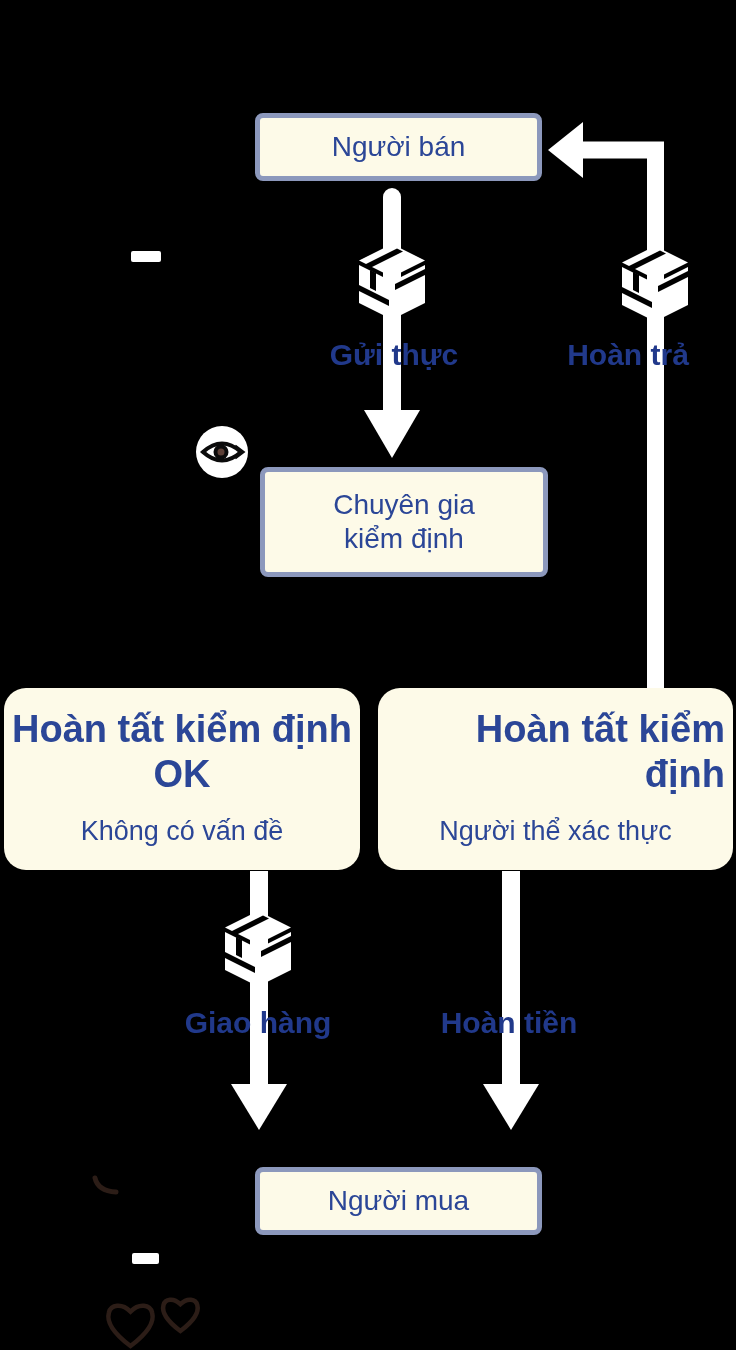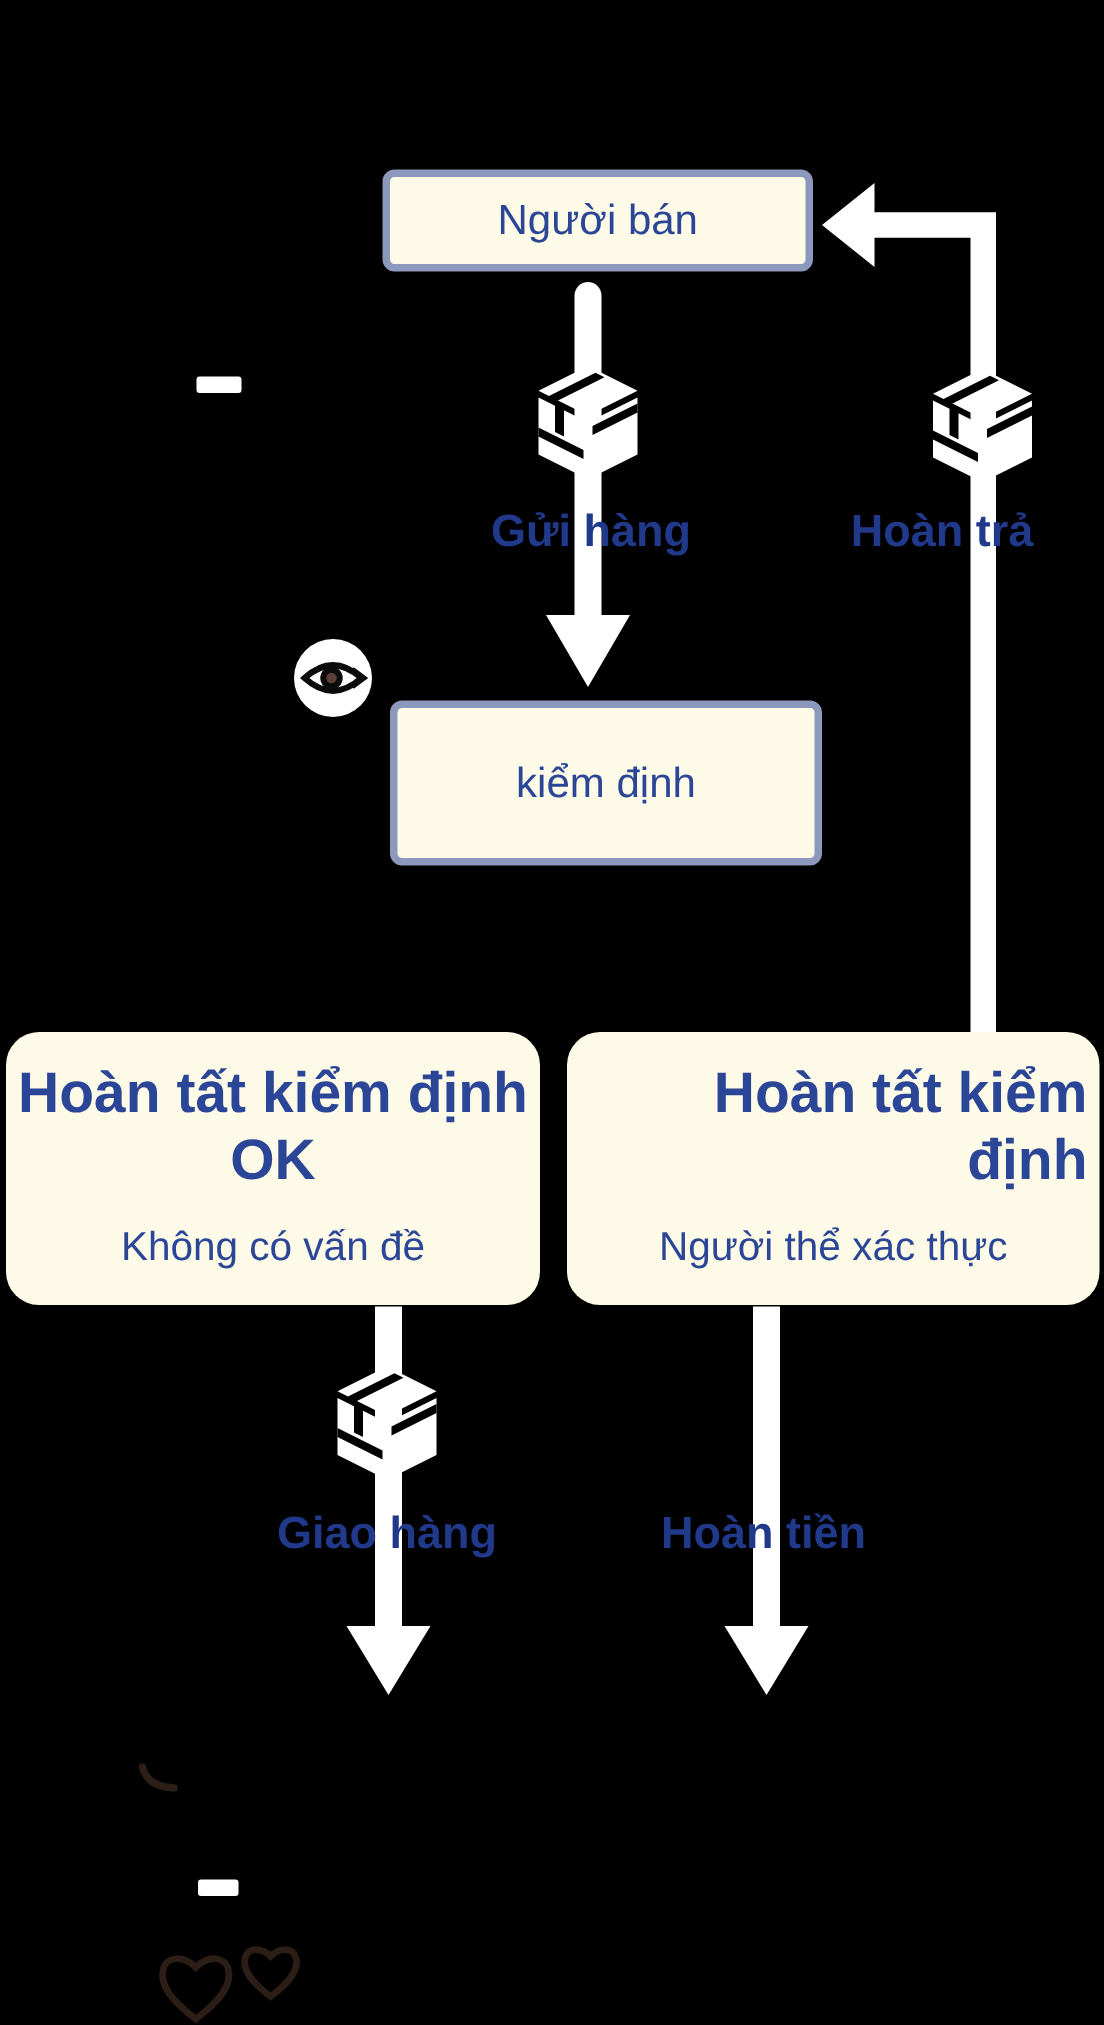--- a/index.html
+++ b/index.html
@@ -89,33 +89,37 @@
       <path d="M130.5 1346 C114.7 1334.2 105.9 1323.4 108.9 1312.6 C110.9 1304.7 121.7 1302.8 130.5 1311.6 C139.3 1302.8 150.1 1304.7 152.1 1312.6 C155.1 1323.4 146.3 1334.2 130.5 1346 Z" fill="none" stroke="#2C1D17" stroke-width="4.5"></path>
       <path d="M180.4 1331 C168.1 1321.8 161.2 1313.4 163.5 1305 C165.1 1298.9 173.5 1297.4 180.4 1304.2 C187.3 1297.4 195.7 1298.9 197.3 1305 C199.6 1313.4 192.7 1321.8 180.4 1331 Z" fill="none" stroke="#2C1D17" stroke-width="4.5"></path>
     </g>
   </svg>
 
   <div class="node node-bordered node-seller">
     <span>Người bán</span>
   </div>
 
   <div class="node node-bordered node-inspector">
+    <span>Chuyên gia</span>
     <span>kiểm định</span>
   </div>
 
   <div class="node node-result node-result-ok">
     <div class="result-title">Hoàn tất kiểm định</div>
     <div class="result-title">OK</div>
     <div class="result-subtitle">Không có vấn đề</div>
   </div>
 
   <div class="node node-result node-result-ng">
     <div class="result-title">Hoàn tất kiểm định</div>
     <div class="result-subtitle">Người thể xác thực</div>
   </div>
 
+  <div class="node node-bordered node-buyer">
+    <span>Người mua</span>
+  </div>
 
-  <div class="edge-label label-send">Gửi hàng</div>
+  <div class="edge-label label-send">Gửi thực</div>
   <div class="edge-label label-return">Hoàn trả</div>
   <div class="edge-label label-refund">Hoàn tiền</div>
   <div class="edge-label label-deliver">Giao hàng</div>
 
 </div>
 
 </body></html>

